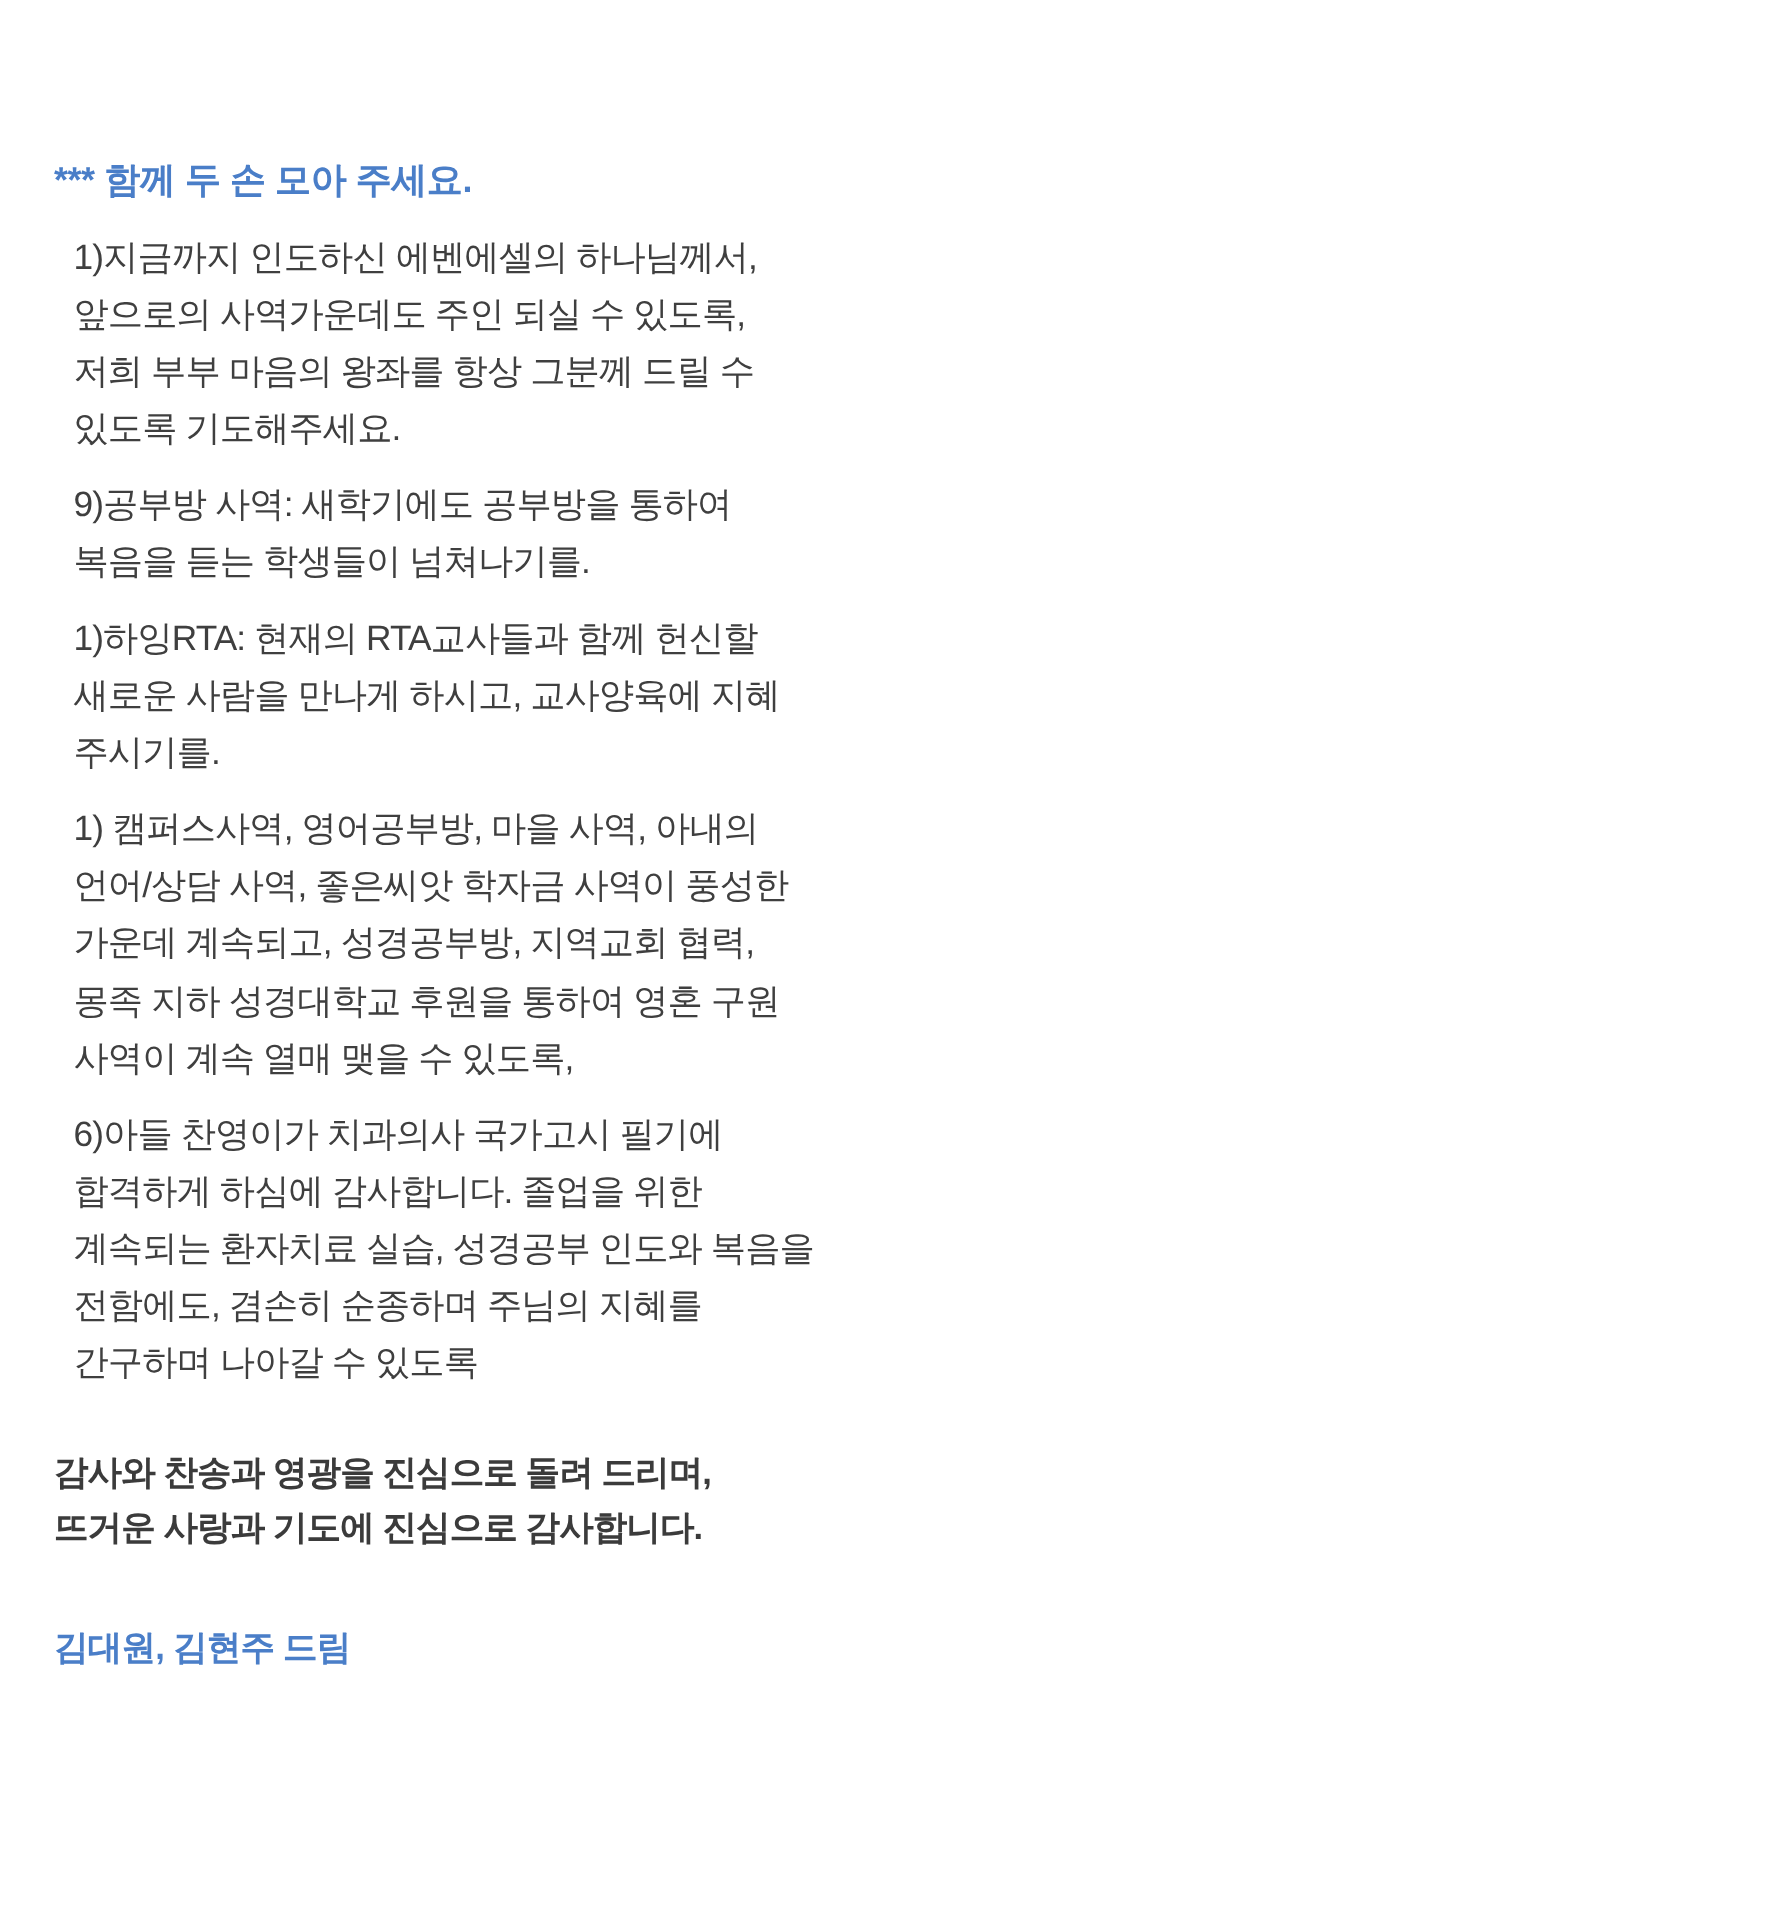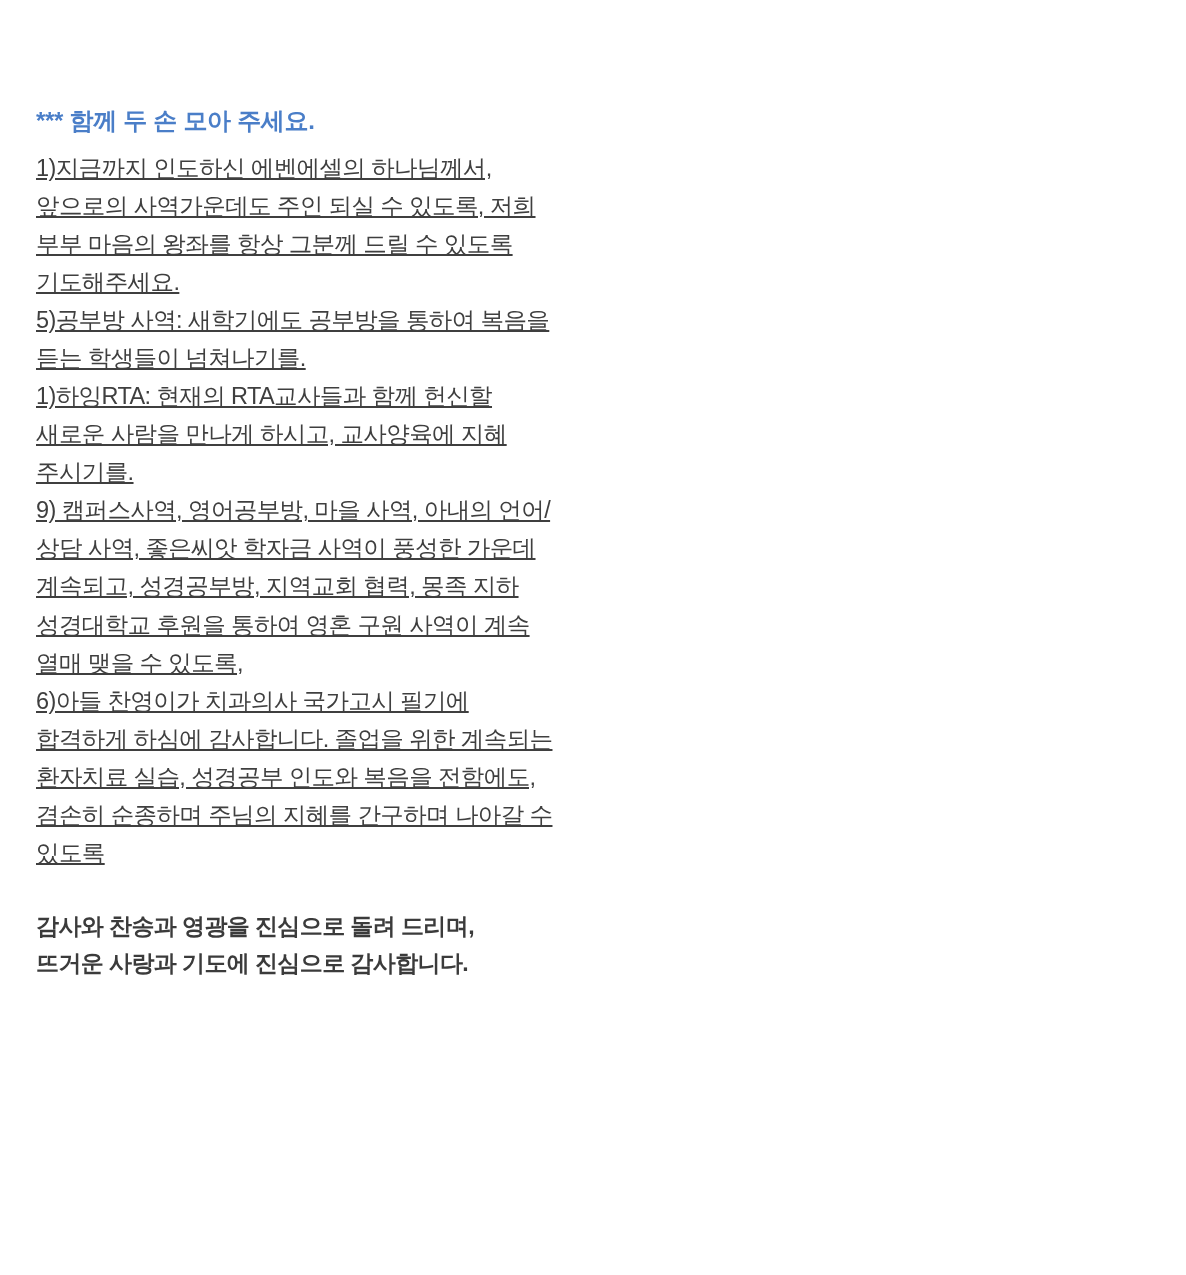--- a/index.html
+++ b/index.html
@@ -36,23 +36,22 @@
   }
   .body-block {
     font-size: 23.5px;
     line-height: 1.62;
     color: #3f3f3f;
     letter-spacing: -0.6px;
     margin: 0;
     word-break: keep-all;
   }
   .body-block .para {
-    margin: 0;
+    margin: 13px;
     display: block;
-    text-decoration: underline;
   }
   .closing {
     margin-top: 36px;
     font-size: 23px;
     font-weight: bold;
     line-height: 1.62;
     color: #3b3b3b;
     letter-spacing: -0.6px;
   }
   .closing .line {
@@ -69,26 +68,27 @@
 </head>
 <body>
 
 <div class="page">
   <div class="content">
 
     <div class="heading">*** 함께 두 손 모아 주세요.</div>
 
     <div class="body-block">
       <span class="para">1)지금까지 인도하신 에벤에셀의 하나님께서, 앞으로의 사역가운데도 주인 되실 수 있도록, 저희 부부 마음의 왕좌를 항상 그분께 드릴 수 있도록 기도해주세요.</span>
-      <span class="para">5)공부방 사역: 새학기에도 공부방을 통하여 복음을 듣는 학생들이 넘쳐나기를.</span>
+      <span class="para">9)공부방 사역: 새학기에도 공부방을 통하여 복음을 듣는 학생들이 넘쳐나기를.</span>
       <span class="para">1)하잉RTA: 현재의 RTA교사들과 함께 헌신할 새로운 사람을 만나게 하시고, 교사양육에 지혜 주시기를.</span>
-      <span class="para">9) 캠퍼스사역, 영어공부방, 마을 사역, 아내의 언어/상담 사역, 좋은씨앗 학자금 사역이 풍성한 가운데 계속되고, 성경공부방, 지역교회 협력, 몽족 지하 성경대학교 후원을 통하여 영혼 구원 사역이 계속 열매 맺을 수 있도록,</span>
+      <span class="para">1) 캠퍼스사역, 영어공부방, 마을 사역, 아내의 언어/상담 사역, 좋은씨앗 학자금 사역이 풍성한 가운데 계속되고, 성경공부방, 지역교회 협력, 몽족 지하 성경대학교 후원을 통하여 영혼 구원 사역이 계속 열매 맺을 수 있도록,</span>
       <span class="para">6)아들 찬영이가 치과의사 국가고시 필기에 합격하게 하심에 감사합니다. 졸업을 위한 계속되는 환자치료 실습, 성경공부 인도와 복음을 전함에도, 겸손히 순종하며 주님의 지혜를 간구하며 나아갈 수 있도록</span>
     </div>
 
     <div class="closing">
       <span class="line">감사와 찬송과 영광을 진심으로 돌려 드리며,</span>
       <span class="line">뜨거운 사랑과 기도에 진심으로 감사합니다.</span>
     </div>
 
+    <div class="signature">김대원, 김현주 드림</div>
 
   </div>
 </div>
 
 </body></html>

